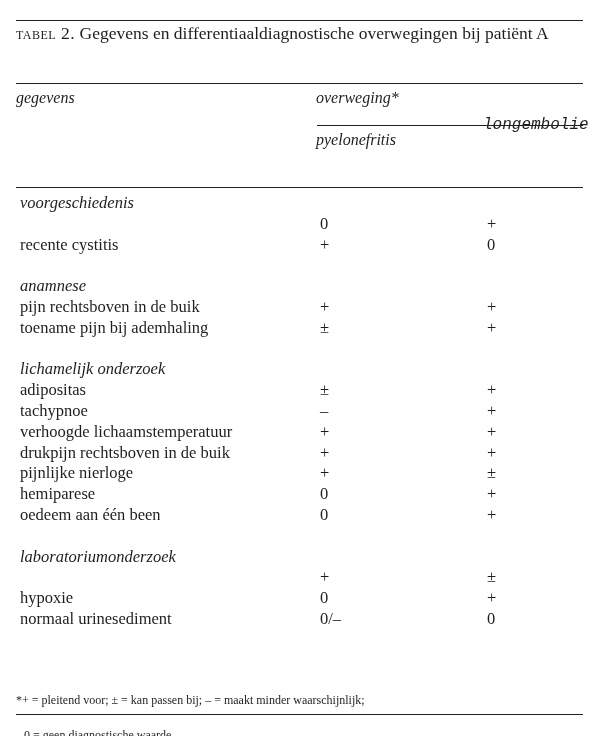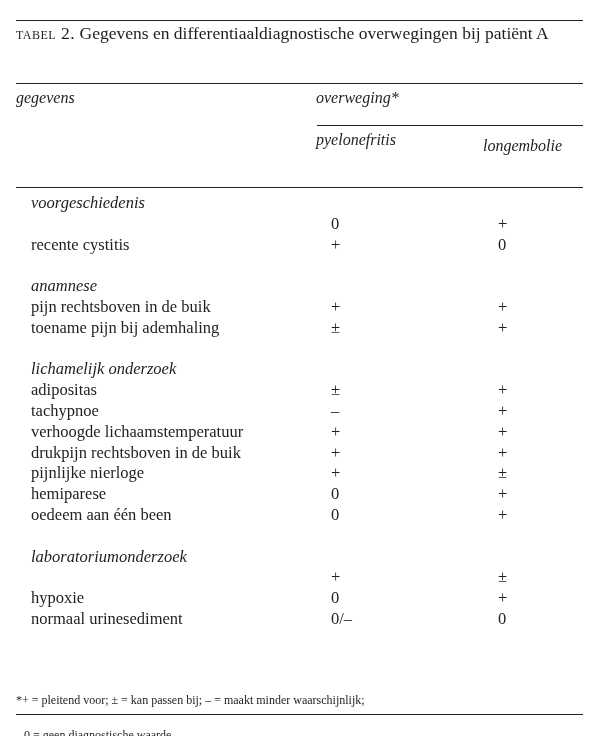--- a/index.html
+++ b/index.html
@@ -42,21 +42,21 @@
       font-size: 17.5px;
     }
     .hdr {
       position: absolute;
       font-style: italic;
       font-size: 16px;
       line-height: 19px;
     }
     .row {
       position: absolute;
-      left: 15px;
+      left: 4px;
       width: 567px;
       height: 21px;
       font-size: 16.5px;
       line-height: 21px;
     }
     .row .c0 { position: absolute; left: 0; white-space: nowrap; }
     .row .c1 { position: absolute; left: 300px; white-space: nowrap; }
     .row .c2 { position: absolute; left: 467px; white-space: nowrap; }
     .section {
       font-style: italic;
@@ -85,21 +85,21 @@
   <div class="rule" style="left:0;top:83px;width:567px;"></div>
 
   <div class="hdr" style="left:0;top:88px;">gegevens</div>
   <div class="hdr" style="left:300px;top:88px;">overweging*</div>
 
   <div class="rule" style="left:301px;top:125px;width:266px;"></div>
 
   <div class="hdr" style="left:300px;top:130px;">
     <div>pyelonefritis</div>
   </div>
-  <div class="hdr" style="left:467px;top:136px;">longembolie</div>
+  <div class="hdr" style="left:467px;top:116px;font-family:Liberation Mono, monospace;">longembolie</div>
 
   <div class="rule" style="left:0;top:187px;width:567px;"></div>
 
   <div id="table-body">
       <div class="row section" style="top: 192px;">
         <span class="c0">voorgeschiedenis</span>
       </div>
       <div class="row" style="top: 212.8px;">
         <span class="c1">0</span>
         <span class="c2">+</span>

